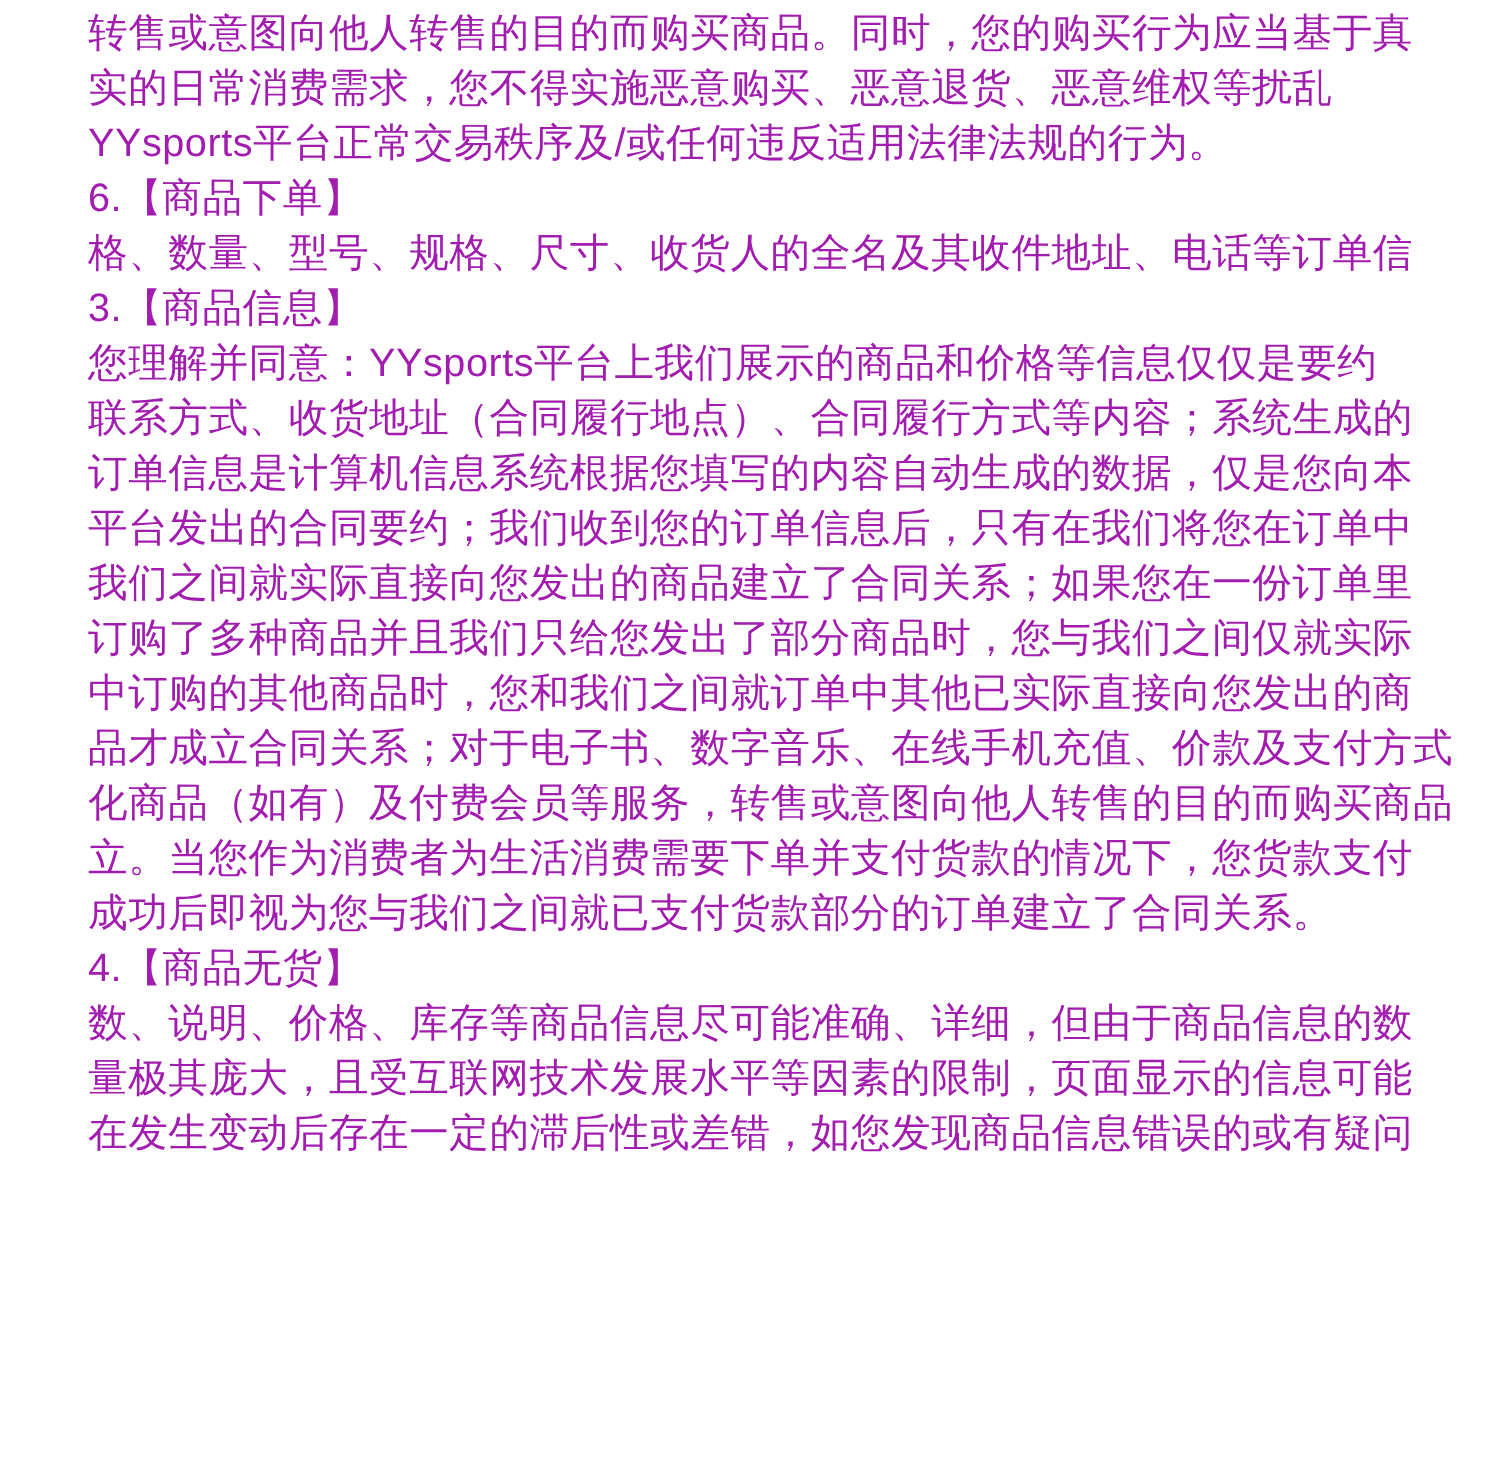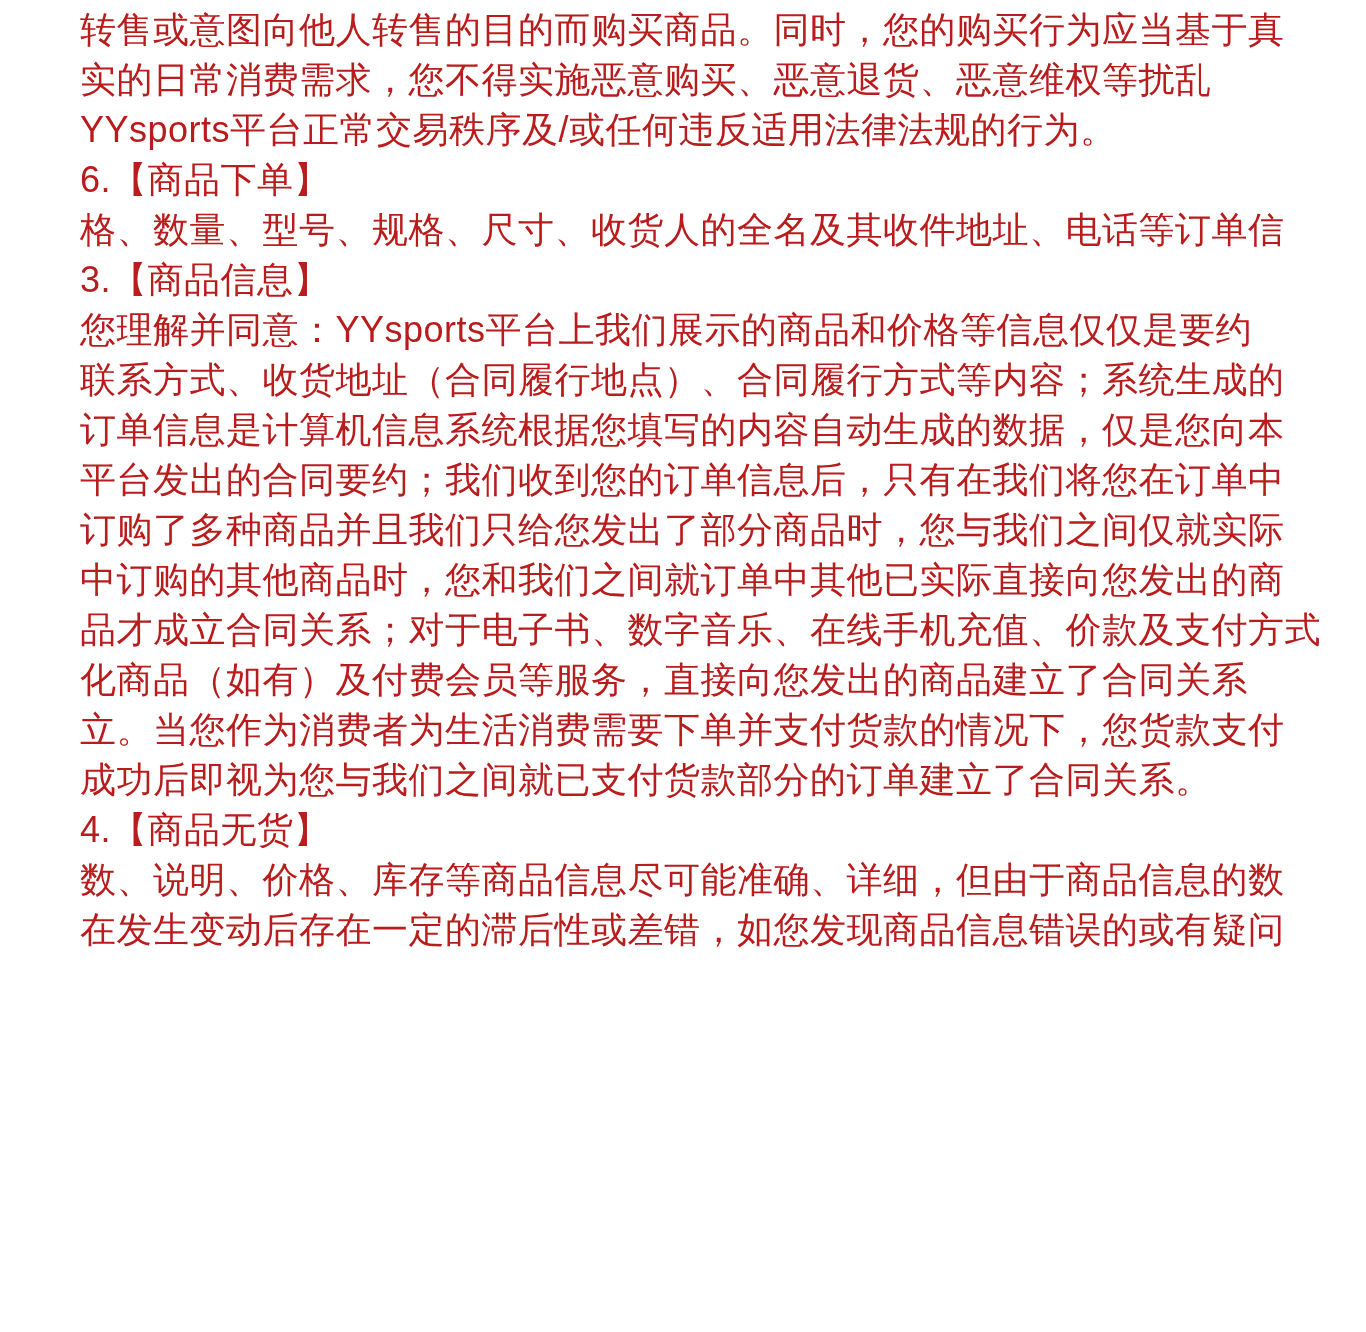--- a/index.html
+++ b/index.html
@@ -14,43 +14,45 @@
   }
   .terms-doc {
     box-sizing: border-box;
     width: 1366px;
     height: 1332px;
     padding: 5px 78px 0 80px;
     font-family: "Liberation Sans", "DejaVu Sans", sans-serif;
     font-size: 36px;
     line-height: 50px;
     font-weight: 400;
-    color: #b91c1c;
+    color: #a21caf;
     letter-spacing: 0.5px;
   }
   .text-line {
     white-space: nowrap;
   }
 </style>
 </head>
 <body>
 
 <div class="terms-doc">
   <div class="text-line">转售或意图向他人转售的目的而购买商品。同时，您的购买行为应当基于真</div>
   <div class="text-line">实的日常消费需求，您不得实施恶意购买、恶意退货、恶意维权等扰乱</div>
   <div class="text-line">YYsports平台正常交易秩序及/或任何违反适用法律法规的行为。</div>
   <div class="text-line">6.【商品下单】</div>
   <div class="text-line">格、数量、型号、规格、尺寸、收货人的全名及其收件地址、电话等订单信</div>
   <div class="text-line">3.【商品信息】</div>
   <div class="text-line">您理解并同意：YYsports平台上我们展示的商品和价格等信息仅仅是要约</div>
   <div class="text-line">联系方式、收货地址（合同履行地点）、合同履行方式等内容；系统生成的</div>
   <div class="text-line">订单信息是计算机信息系统根据您填写的内容自动生成的数据，仅是您向本</div>
   <div class="text-line">平台发出的合同要约；我们收到您的订单信息后，只有在我们将您在订单中</div>
+  <div class="text-line">我们之间就实际直接向您发出的商品建立了合同关系；如果您在一份订单里</div>
   <div class="text-line">订购了多种商品并且我们只给您发出了部分商品时，您与我们之间仅就实际</div>
   <div class="text-line">中订购的其他商品时，您和我们之间就订单中其他已实际直接向您发出的商</div>
   <div class="text-line">品才成立合同关系；对于电子书、数字音乐、在线手机充值、价款及支付方式</div>
-  <div class="text-line">化商品（如有）及付费会员等服务，直接向您发出的商品建立了合同关系</div>
+  <div class="text-line">化商品（如有）及付费会员等服务，转售或意图向他人转售的目的而购买商品</div>
   <div class="text-line">立。当您作为消费者为生活消费需要下单并支付货款的情况下，您货款支付</div>
   <div class="text-line">成功后即视为您与我们之间就已支付货款部分的订单建立了合同关系。</div>
   <div class="text-line">4.【商品无货】</div>
   <div class="text-line">数、说明、价格、库存等商品信息尽可能准确、详细，但由于商品信息的数</div>
+  <div class="text-line">量极其庞大，且受互联网技术发展水平等因素的限制，页面显示的信息可能</div>
   <div class="text-line">在发生变动后存在一定的滞后性或差错，如您发现商品信息错误的或有疑问</div>
 </div>
 
 </body></html>

